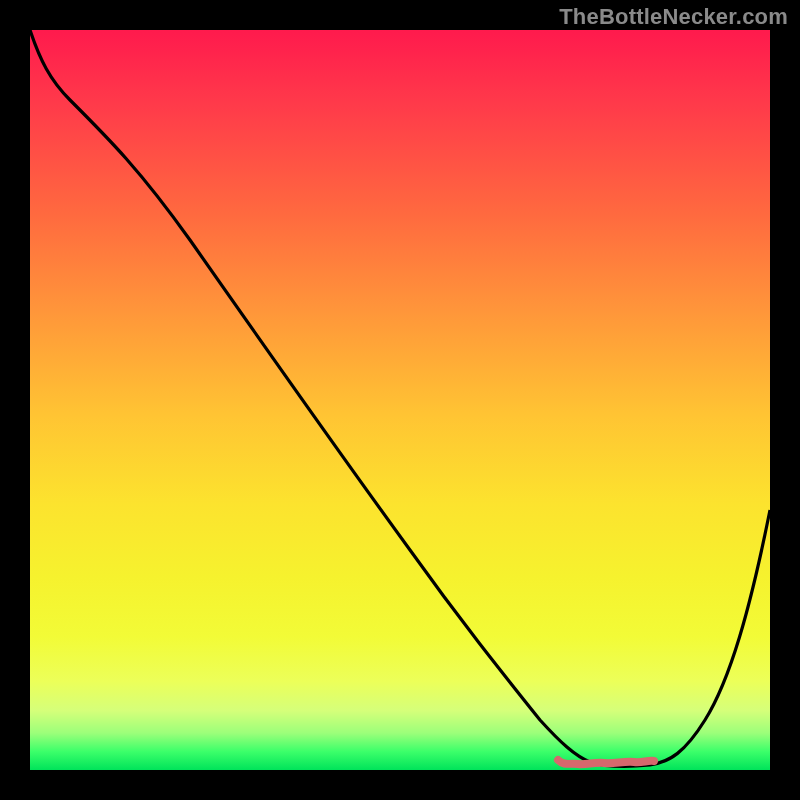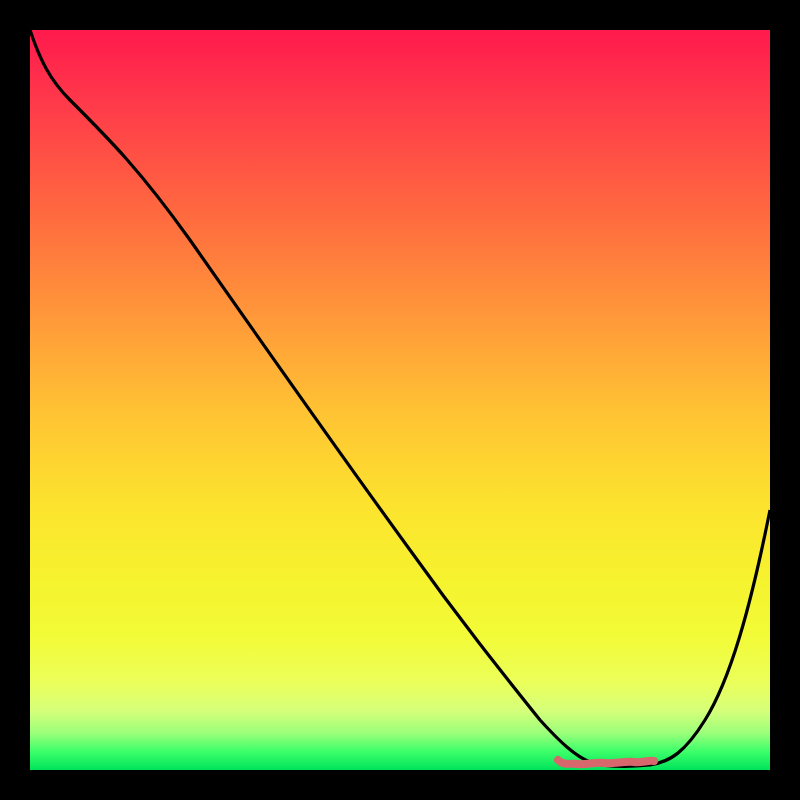--- a/index.html
+++ b/index.html
@@ -73,13 +73,14 @@
                C 640 732, 655 722, 675 690
                C 700 650, 720 580, 740 480" fill="none" stroke="#000" stroke-width="3.2"></path>
       <path d="M 528 730
                C 534 736, 540 733, 548 734
                C 556 735, 564 732, 574 733
                C 584 734, 594 731, 604 732
                C 612 733, 618 730, 624 731" fill="none" stroke="#d6686d" stroke-width="8" stroke-linecap="round"></path>
     </svg>
 
   </div>
+  <div class="watermark">TheBottleNecker.com</div>
 </div>
 
 </body></html>

